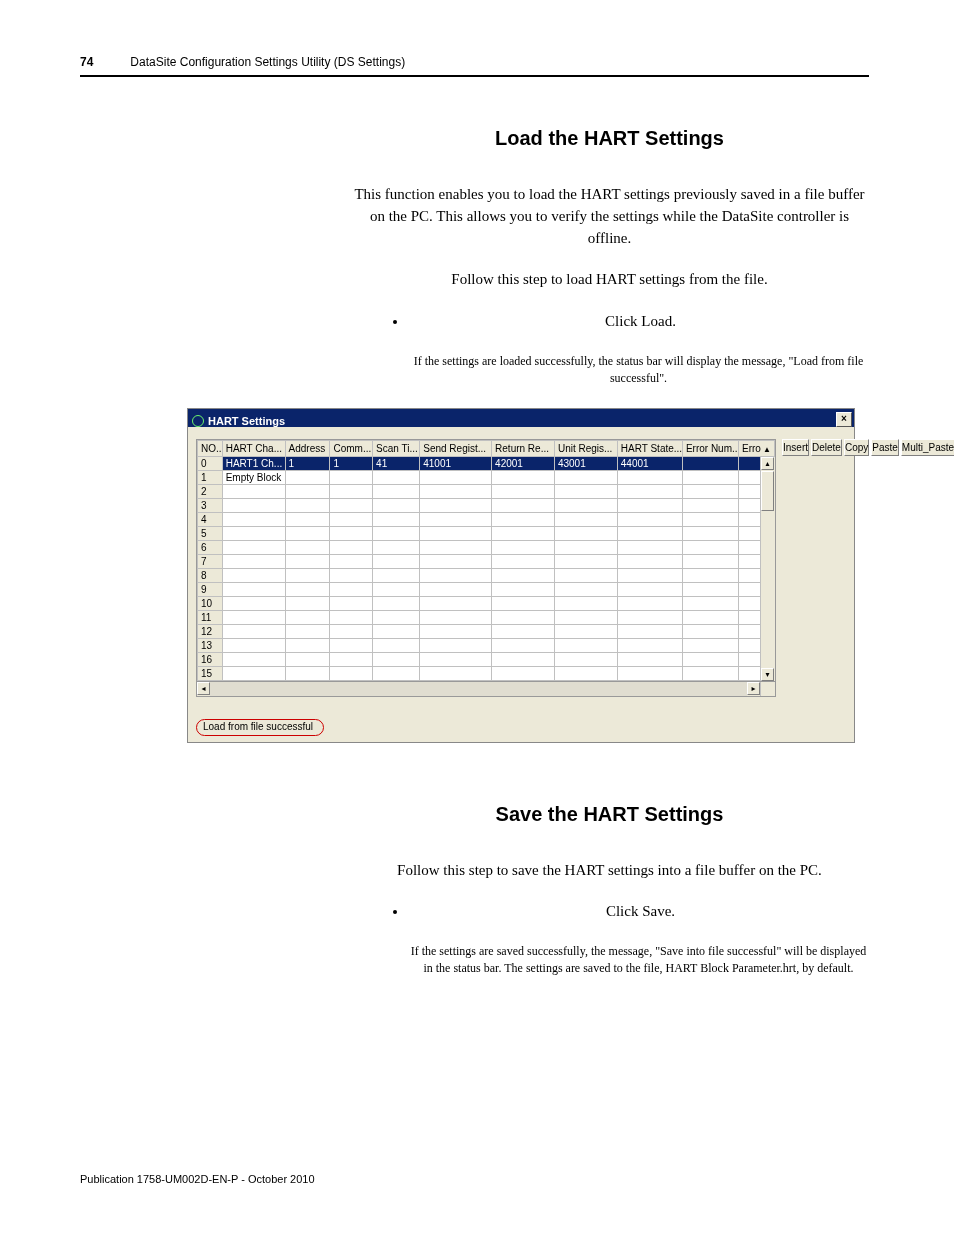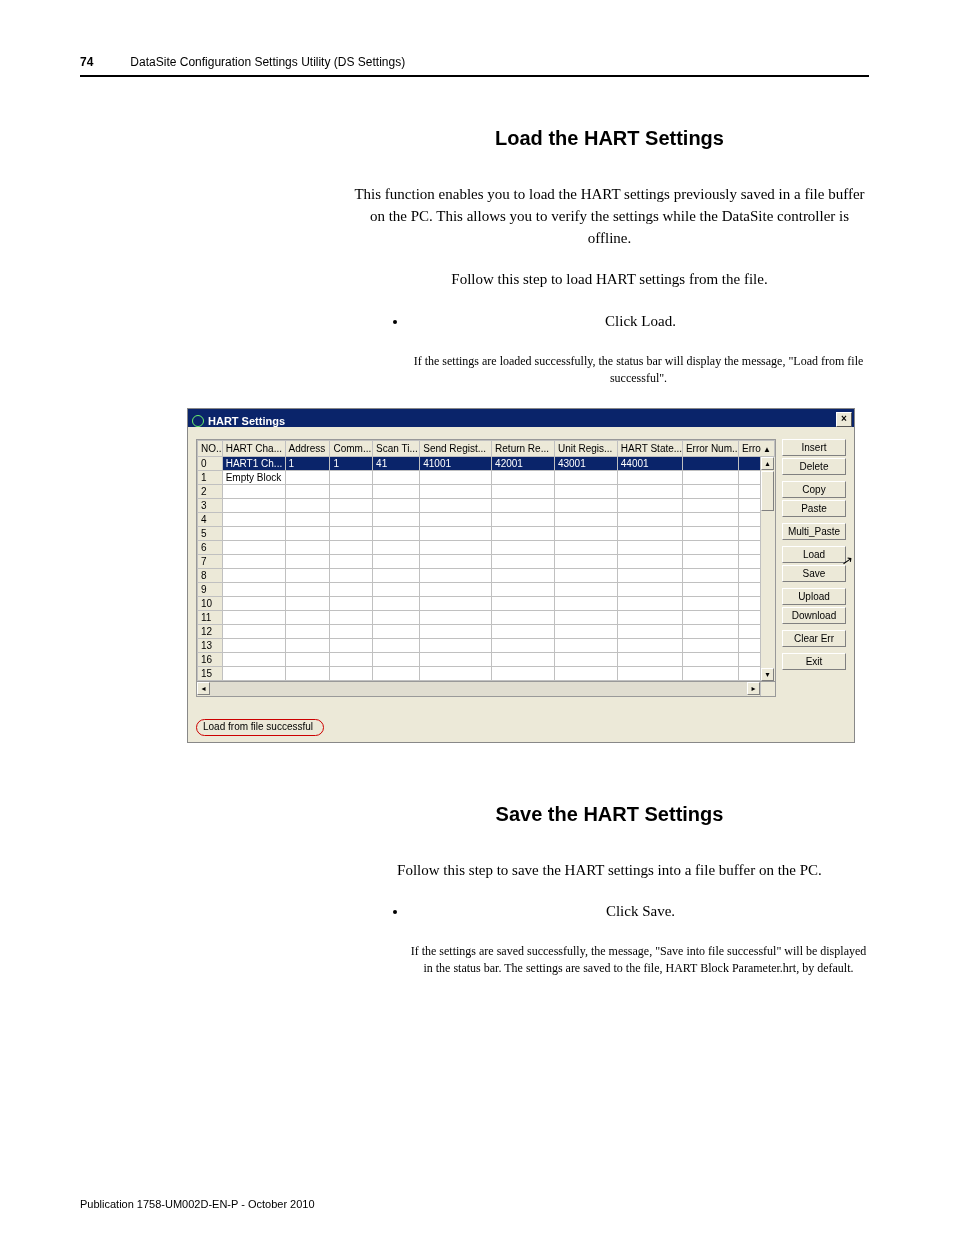--- a/index.html
+++ b/index.html
@@ -226,21 +226,21 @@
     margin: 0 0;
   }
   .hscroll .corner {
     width: 14px;
     background: #ece9d8;
     border-left: 1px solid #c0c0c0;
   }
   .btn-col {
     width: 64px;
     display: flex;
-    flex-direction: column;
+    flex-direction: row;
     gap: 2px;
   }
   .winbtn {
     height: 17px;
     background: #ece9d8;
     border: 1px solid #fff;
     border-right-color: #808080;
     border-bottom-color: #808080;
     font-size: 10px;
     text-align: center;
@@ -265,21 +265,21 @@
     display: inline-block;
     border: 1px solid #c00;
     border-radius: 9px;
     padding: 0 10px 1px 6px;
     line-height: 14px;
     color: #000;
     background: #ece9d8;
   }
   .footer {
     position: absolute;
-    bottom: 25px;
+    bottom: 50px;
     left: 80px;
     font-family: Arial, Helvetica, sans-serif;
     font-size: 11px;
   }
 </style>
 </head>
 <body>
 
 <div class="page">
   <div class="header-row">

